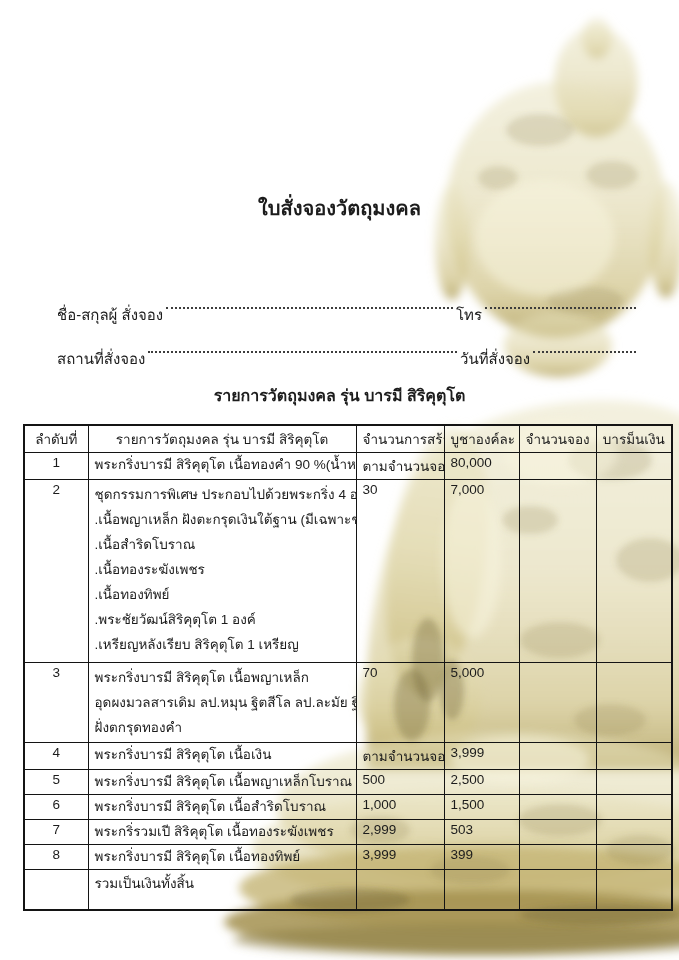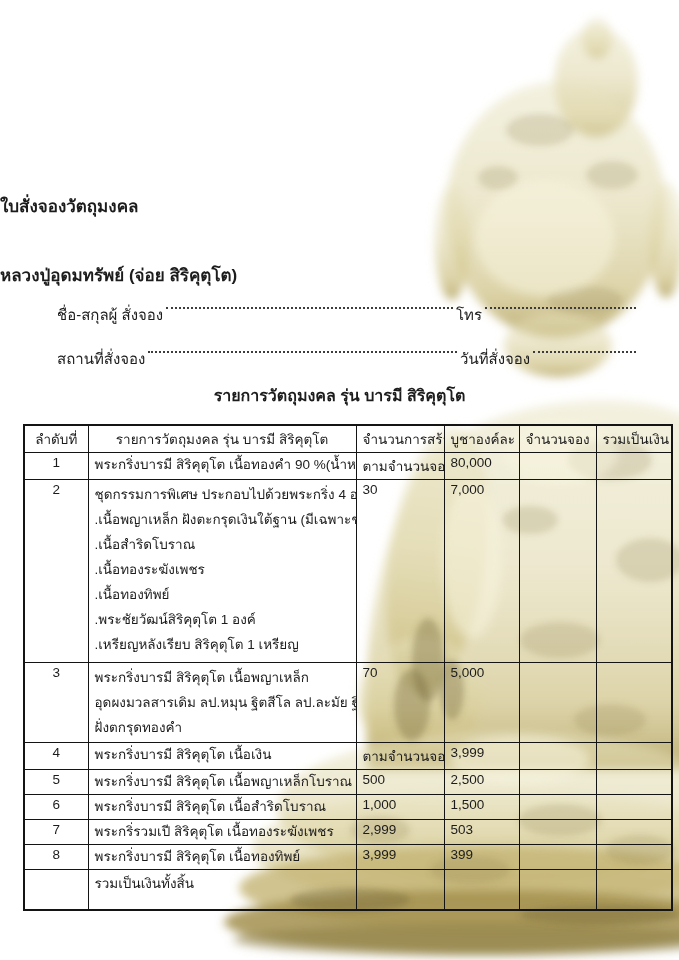--- a/index.html
+++ b/index.html
@@ -8,21 +8,21 @@
     width:679px;height:960px;
     background:#ffffff;
     overflow:hidden;
     font-family:"Liberation Sans",sans-serif;
     color:#1c1c1c;
     margin:0 auto;
   }
   .watermark{position:absolute;left:0;top:0;width:679px;height:960px;z-index:0;}
   .content{position:absolute;left:0;top:0;width:679px;height:960px;z-index:1;}
 
-  .title-line{position:absolute;width:100%;font-weight:bold;font-size:17px;white-space:nowrap;}
+  .title-line{position:absolute;width:100%;text-align:center;font-weight:bold;font-size:20px;white-space:nowrap;}
   .t1{top:192px;}
   .t2{top:229px;}
   .t3{top:261px;}
 
   .form-line{position:absolute;left:57px;right:40px;display:flex;font-size:15px;height:24px;}
   .form-label{white-space:nowrap;flex:0 0 auto;}
   .leader{border-bottom:2px dotted #3c3c3c;height:4px;margin:0 3px 3px 3px;}
   .f1{top:303px;}
   .f2{top:347px;}
   .lead-a{flex:19;}
@@ -137,21 +137,20 @@
       <ellipse cx="545" cy="238" rx="70" ry="58"></ellipse>
       <ellipse cx="560" cy="452" rx="58" ry="34"></ellipse>
       <ellipse cx="472" cy="560" rx="30" ry="78"></ellipse>
       <ellipse cx="520" cy="760" rx="70" ry="24"></ellipse>
     </g>
   </svg>
 
   <div class="content">
 
     <div class="title-line t1">ใบสั่งจองวัตถุมงคล</div>
-    <div class="title-line t3">หลวงปู่อุดมทรัพย์ (จ่อย สิริคุตุโต)</div>
 
     <div class="form-line f1">
       <span class="form-label">ชื่อ-สกุลผู้ สั่งจอง</span>
       <span class="leader lead-a"></span>
       <span class="form-label">โทร</span>
       <span class="leader lead-b"></span>
     </div>
 
     <div class="form-line f2">
       <span class="form-label">สถานที่สั่งจอง</span>
@@ -171,21 +170,21 @@
           <col class="c-res">
           <col class="c-total">
       </colgroup>
       <tbody>
         <tr class="h-head">
           <th>ลำดับที่</th>
           <th>รายการวัตถุมงคล รุ่น บารมี สิริคุตุโต</th>
           <th>จำนวนการสร้าง</th>
           <th>บูชาองค์ละ</th>
           <th>จำนวนจอง</th>
-          <th>รวมเป็นเงิน</th>
+          <th>บารม็นเงิน</th>
         </tr>
 
         <tr class="h-1">
           <td class="no">1</td>
           <td class="item">
             <div class="line">พระกริ่งบารมี สิริคุตุโต เนื้อทองคำ 90 %(น้ำหนัก 3 บาท)</div>
           </td>
           <td class="made">ตามจำนวนจอง</td>
           <td class="price">80,000</td>
           <td></td>

